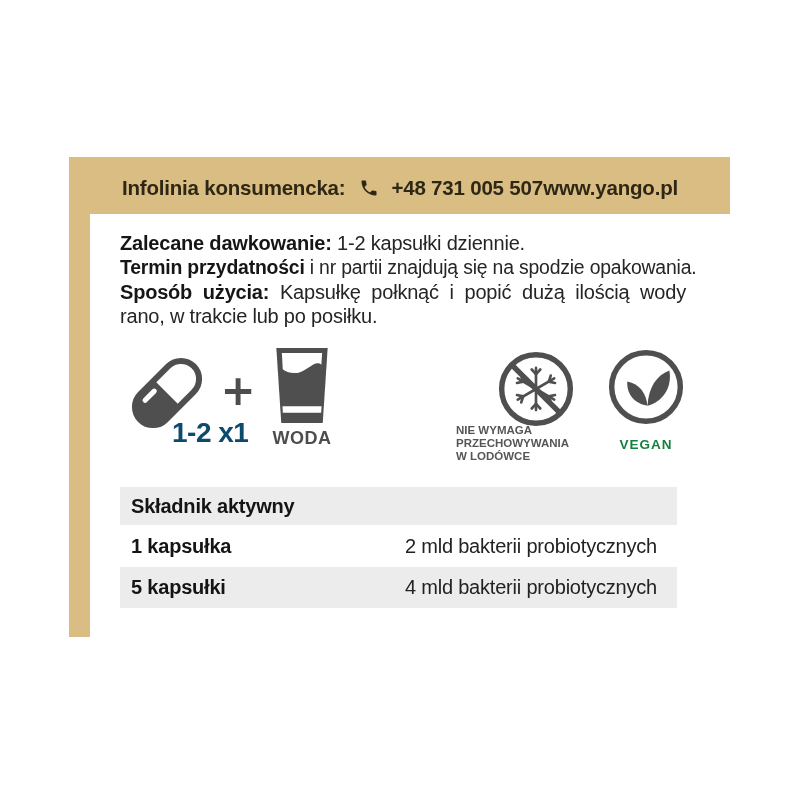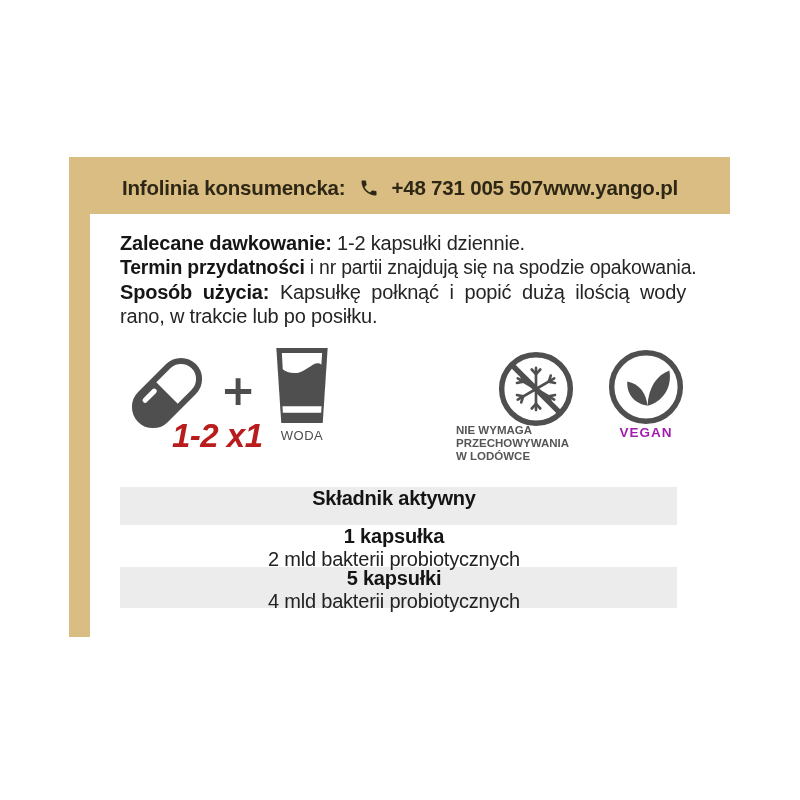--- a/index.html
+++ b/index.html
@@ -15,33 +15,33 @@
   
   .panel{position:absolute;left:21px;top:57px;width:726px;height:423px;background:#ffffff;}
   .instructions{position:absolute;left:30px;top:17px;width:566px;color:#252525;
                 font-size:20px;line-height:24.3px;letter-spacing:-0.2px;text-align:justify;}
   .instructions p{margin:0;}
   .instructions b{color:#161616;}
   .oneline{white-space:nowrap;display:inline-block;transform:scaleX(0.97);transform-origin:left;}
   
   .pictos{position:absolute;left:30px;top:130px;width:566px;height:140px;}
   .pictos .abs{position:absolute;}
-  .cap-caption{left:52px;top:73px;font-size:33px;font-weight:bold;color:#b91c1c;letter-spacing:-0.5px;font-style:italic;}
+  .cap-caption{left:52px;top:73px;font-size:28px;font-weight:bold;color:#0c4a6e;letter-spacing:-0.5px;}
   .plus{left:100px;top:22px;width:36px;text-align:center;font-size:42px;font-weight:bold;
         color:#4d4d4d;font-family:"DejaVu Sans", sans-serif;}
-  .woda{left:152px;top:84px;width:60px;text-align:center;font-size:13px;font-weight:normal;
+  .woda{left:152px;top:84px;width:60px;text-align:center;font-size:18px;font-weight:bold;
         color:#4d4d4d;letter-spacing:0.5px;}
   .fridge-caption{left:336px;top:80px;width:160px;text-align:left;font-size:11.5px;
         line-height:12.8px;font-weight:bold;color:#565656;}
-  .vegan-caption{left:476px;top:81px;width:100px;text-align:center;font-size:13.5px;
-        font-weight:bold;color:#a21caf;letter-spacing:1px;}
+  .vegan-caption{left:476px;top:93px;width:100px;text-align:center;font-size:13.5px;
+        font-weight:bold;color:#15803d;letter-spacing:1px;}
   
   .ing-table{position:absolute;left:30px;top:273px;width:557px;font-size:20px;color:#222;}
   .t-row{display:flex;justify-content:space-between;align-items:center;
-         padding:0 20px 0 11px;box-sizing:border-box;flex-direction:column;}
+         padding:0 20px 0 11px;box-sizing:border-box;}
   .t-row.stripe{background:#ececec;}
   .t-head{height:38px;}
   .t-r1{height:42px;}
   .t-r2{height:41px;}
   .t-name{font-weight:bold;color:#141414;letter-spacing:-0.2px;}
   .t-val{letter-spacing:-0.2px;}
   .it{font-style:italic;}
   sup{font-size:12px;}
 </style>
 </head>

